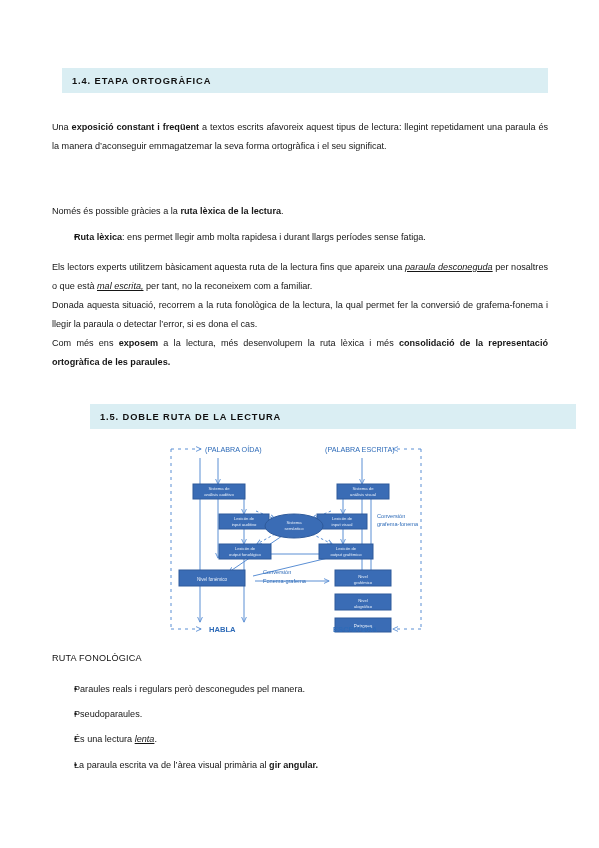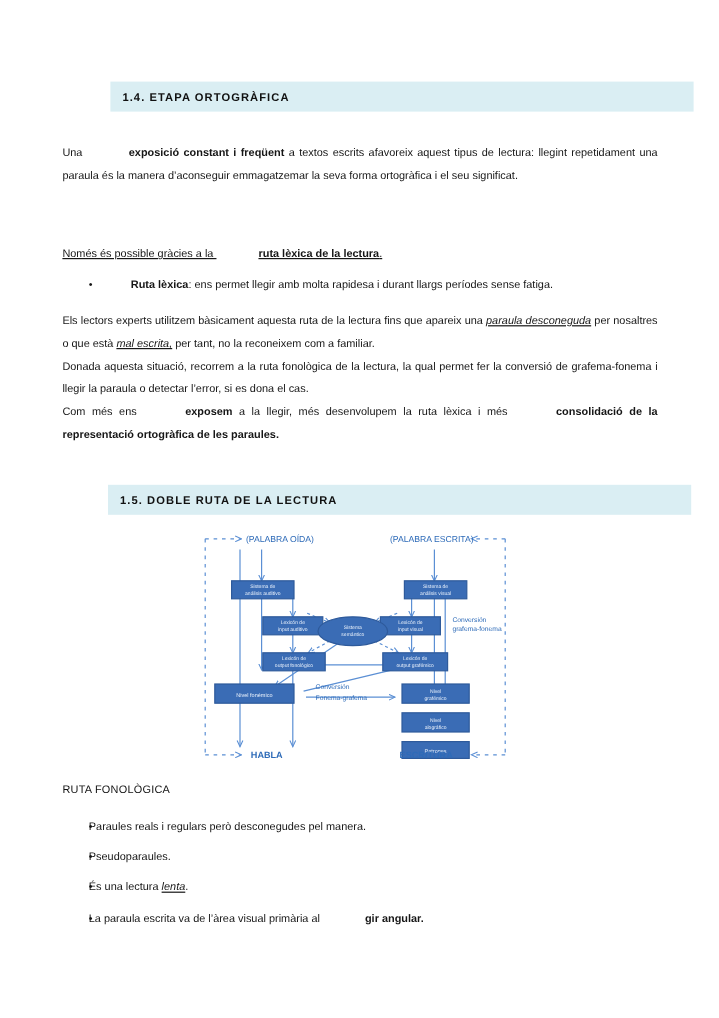--- a/index.html
+++ b/index.html
@@ -36,21 +36,21 @@
     position: absolute;
     left: 52px;
     width: 496px;
     font-size: 9.1px;
     line-height: 19px;
     text-align: justify;
     color: #161616;
   }
   .para.nojust { text-align: left; }
 
-  b { font-weight: bold; margin-left: 35px; }
+  b { font-weight: bold; }
   u { text-decoration: underline; font-style: italic; }
 
   .bullet-row {
     position: absolute;
     left: 52px;
     width: 496px;
     font-size: 9.1px;
     line-height: 19px;
     display: flex;
     color: #161616;
@@ -81,39 +81,39 @@
     width: 278px;
     height: 207px;
   }
   .diagram svg { display: block; }
 </style>
 </head>
 <body>
 
 <div class="page">
 
-  <div class="section-heading" style="top:68px;margin-left:30px;">
+  <div class="section-heading" style="top:68px;">
     <span>1.4. ETAPA ORTOGRÀFICA</span>
   </div>
 
   <div class="para" style="top:118px;"><span>Una </span><b>exposició constant i freqüent</b><span> a textos escrits afavoreix aquest tipus de lectura: llegint repetidament una paraula és la manera d’aconseguir emmagatzemar la seva forma ortogràfica i el seu significat.</span></div>
 
 
-  <div class="para nojust" style="top:202px;text-decoration:underline;"><span>Només és possible gràcies a la </span><b>ruta lèxica de la lectura</b><span>.</span></div>
+  <div class="para nojust" style="top:202px;"><span>Només és possible gràcies a la </span><b>ruta lèxica de la lectura</b><span>.</span></div>
 
   <div class="bullet-row" style="top:228px;">
     <div class="bullet-dot bullet-indent-1">•</div>
     <div><b>Ruta lèxica</b><span>: ens permet llegir amb molta rapidesa i durant llargs períodes sense fatiga.</span></div>
   </div>
 
   <div class="para" style="top:258px;"><span>Els lectors experts utilitzem bàsicament aquesta ruta de la lectura fins que apareix una </span><u>paraula desconeguda</u><span> per nosaltres o que està </span><u>mal escrita,</u><span> per tant, no la reconeixem com a familiar.</span></div>
 
   <div class="para" style="top:296px;">Donada aquesta situació, recorrem a la ruta fonològica de la lectura, la qual permet fer la conversió de grafema-fonema i llegir la paraula o detectar l’error, si es dona el cas.</div>
 
-  <div class="para" style="top:334px;"><span>Com més ens </span><b>exposem</b><span> a la llegir, més desenvolupem la ruta lèxica i més </span><b>consolidació de la representació ortogràfica de les paraules.</b></div>
+  <div class="para" style="top:334px;"><span>Com més ens </span><b>exposem</b><span> a la lectura, més desenvolupem la ruta lèxica i més </span><b>consolidació de la representació ortogràfica de les paraules.</b></div>
 
   <div class="section-heading" style="top:404px;margin-left:28px;">
     <span>1.5. DOBLE RUTA DE LA LECTURA</span>
   </div>
 
   <div class="diagram">
     <svg width="278" height="207" viewBox="0 0 278 207" xmlns="http://www.w3.org/2000/svg">
       <defs>
         <marker id="ar" markerWidth="6" markerHeight="6" refX="5" refY="3" orient="auto">
           <path d="M0,0.6 L5.2,3 L0,5.4" fill="none" stroke="#5b8fd4" stroke-width="0.9"></path>

